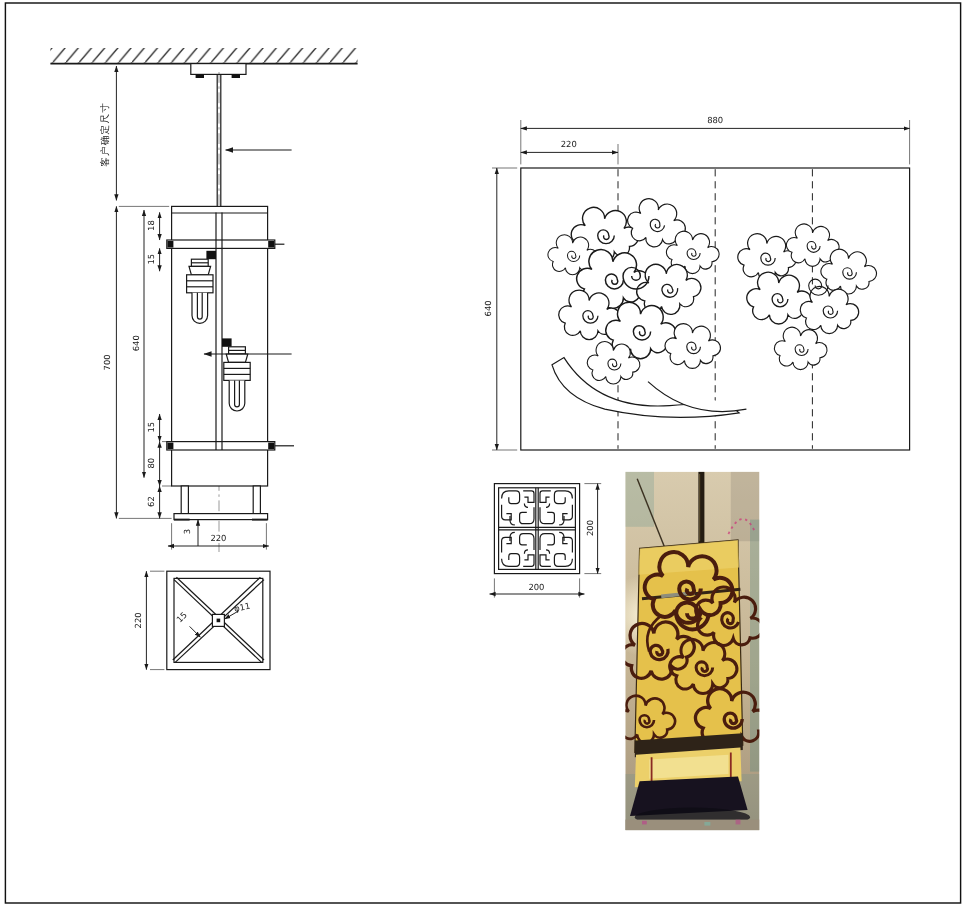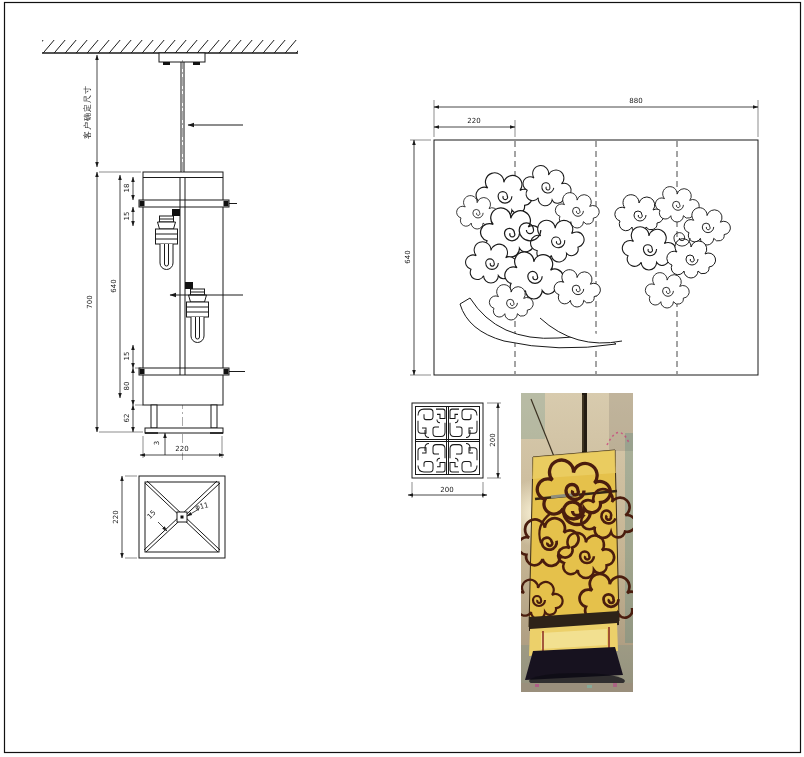--- a/index.html
+++ b/index.html
@@ -263,20 +263,20 @@
   <span class="dim v" style="left:127px;top:356px;">15</span>
   <span class="dim v" style="left:127px;top:386px;">80</span>
   <span class="dim v" style="left:127px;top:418px;">62</span>
   <span class="dim v" style="left:157px;top:443px;">3</span>
   <span class="dim" style="left:182px;top:449px;">220</span>
 
   <span class="dim v" style="left:116px;top:517px;">220</span>
   <span class="dim d45" style="left:152px;top:515px;">15</span>
   <span class="dim d15" style="left:202px;top:507px;">φ11</span>
 
-  <span class="dim" style="left:596px;top:101px;margin-left:40px;">880</span>
+  <span class="dim" style="left:596px;top:101px;">880</span>
   <span class="dim" style="left:474px;top:121px;">220</span>
   <span class="dim v" style="left:408px;top:257px;">640</span>
 
   <span class="dim" style="left:447px;top:490px;">200</span>
   <span class="dim v" style="left:493px;top:440px;">200</span>
 
 </div>
 
 </body></html>

